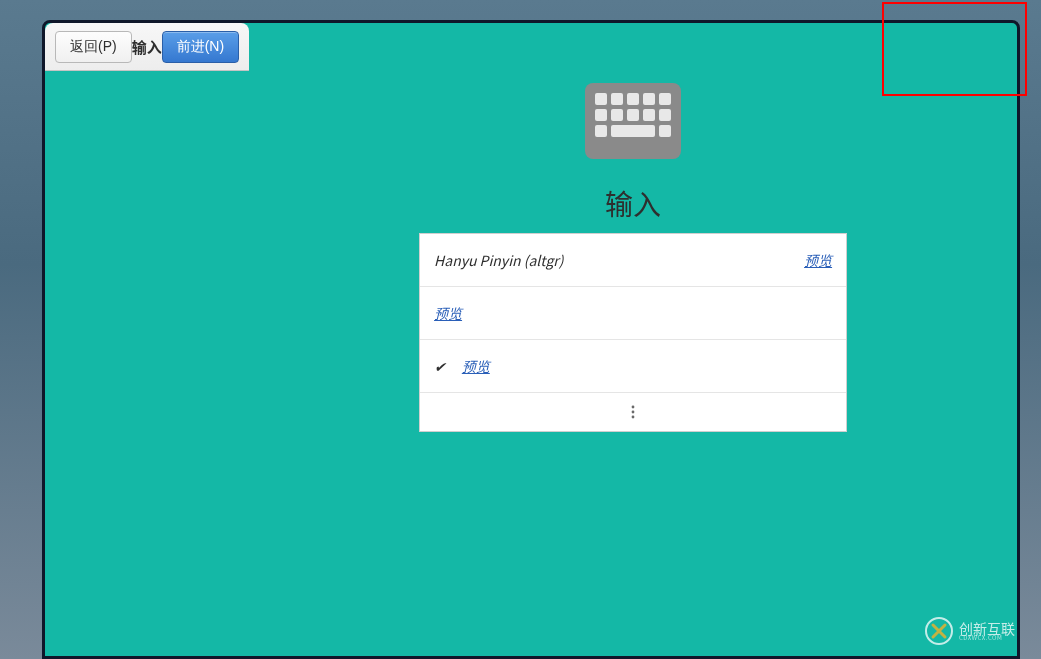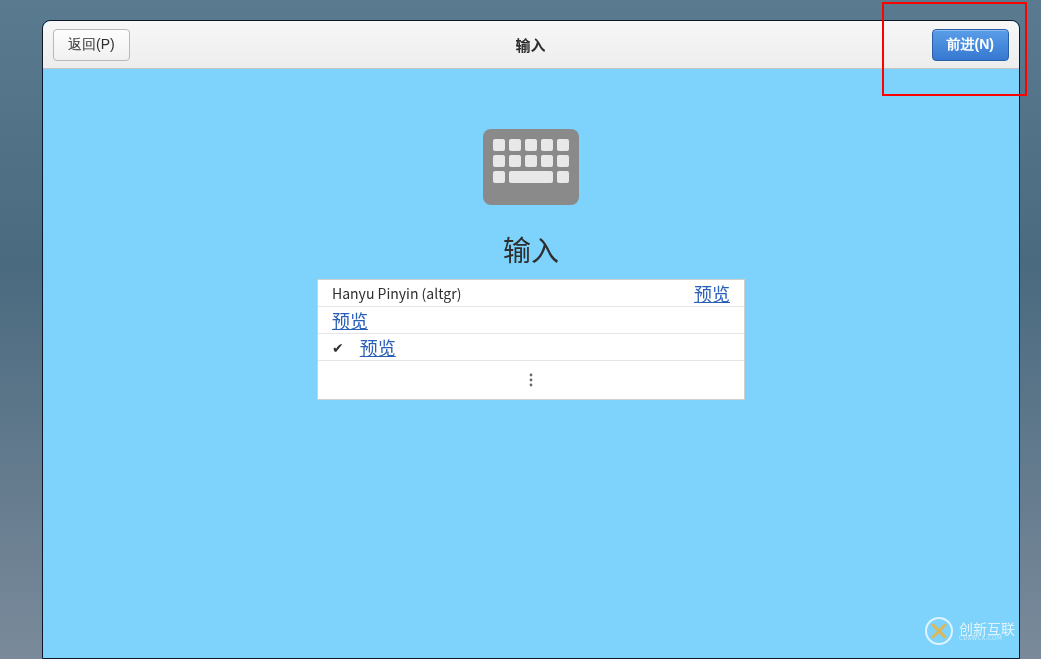--- a/index.html
+++ b/index.html
@@ -14,25 +14,24 @@
       height: 659px;
       overflow: hidden;
       position: relative;
     }
     .window {
       position: absolute;
       top: 20px;
       left: 42px;
       right: 21px;
       bottom: 0;
-      background: #7dd3fc;
+      background: #14b8a6;
       border-radius: 8px 8px 0 0;
-      border: 1px solid #0f172a;
-      display: flex;
-      flex-direction: column;
+      border: 3px solid #0f172a;
+      display: flex;
       overflow: hidden;
     }
     .headerbar {
       height: 48px;
       background: linear-gradient(180deg, #f7f7f7 0%, #ededed 100%);
       border-bottom: 1px solid #c4c4c4;
       display: flex;
       align-items: center;
       padding: 0 10px;
       border-radius: 8px 8px 0 0;
@@ -55,21 +54,20 @@
     }
     .next-btn {
       background: linear-gradient(180deg, #5a9ee8 0%, #3578d0 100%);
       border: 1px solid #2a5fa8;
       border-radius: 4px;
       padding: 6px 14px;
       font-size: 14px;
       color: #ffffff;
       cursor: pointer;
       box-shadow: inset 0 1px 0 rgba(255,255,255,0.3);
-      font-weight: bold;
     }
     .content {
       flex: 1;
       display: flex;
       flex-direction: column;
       align-items: center;
       padding-top: 60px;
     }
     .keyboard-icon-wrap {
       width: 96px;
@@ -91,37 +89,38 @@
       margin-bottom: 26px;
     }
     .list-container {
       width: 428px;
       background: #ffffff;
       border: 1px solid #cfcfcf;
     }
     .list-row {
       display: flex;
       align-items: center;
-      padding: 0 14px;
+      padding: 16px 14px;
       border-bottom: 1px solid #e5e5e5;
       cursor: pointer;
+      font-style: italic;
     }
     .row-label {
       flex: 1;
       font-size: 14px;
       color: #2e2e2e;
     }
     .check-icon {
       color: #2e2e2e;
       font-size: 14px;
       margin-right: 16px;
     }
     .preview-link {
       color: #2a5fb8;
-      font-size: 18px;
+      font-size: 14px;
       text-decoration: underline;
       cursor: pointer;
     }
     .more-row {
       display: flex;
       align-items: center;
       justify-content: center;
       padding: 12px 0;
       cursor: pointer;
     }

